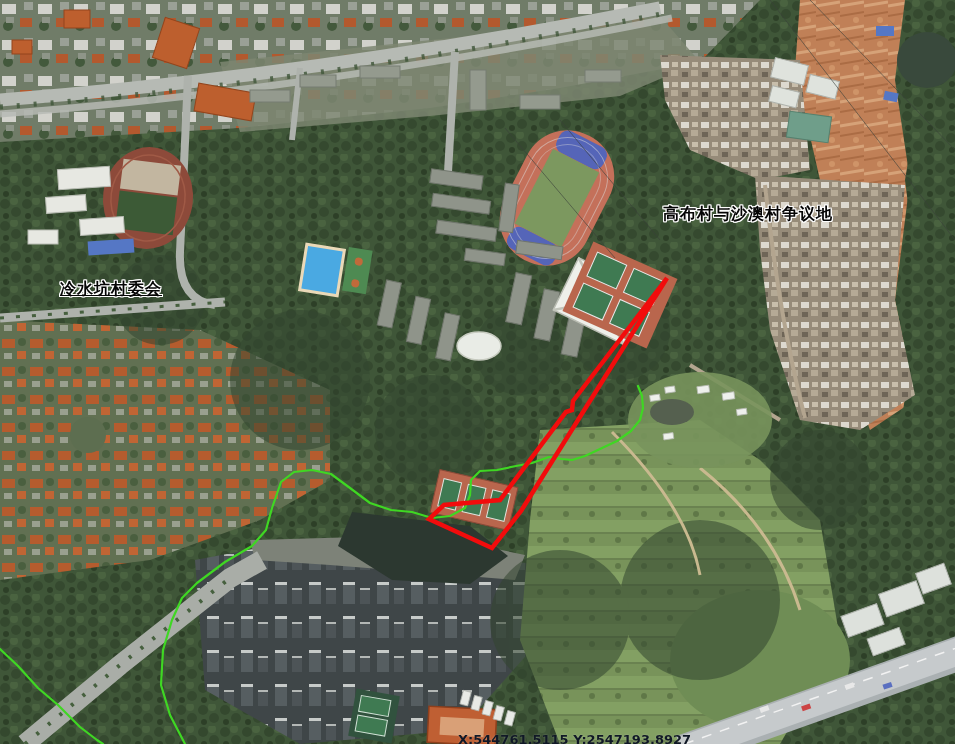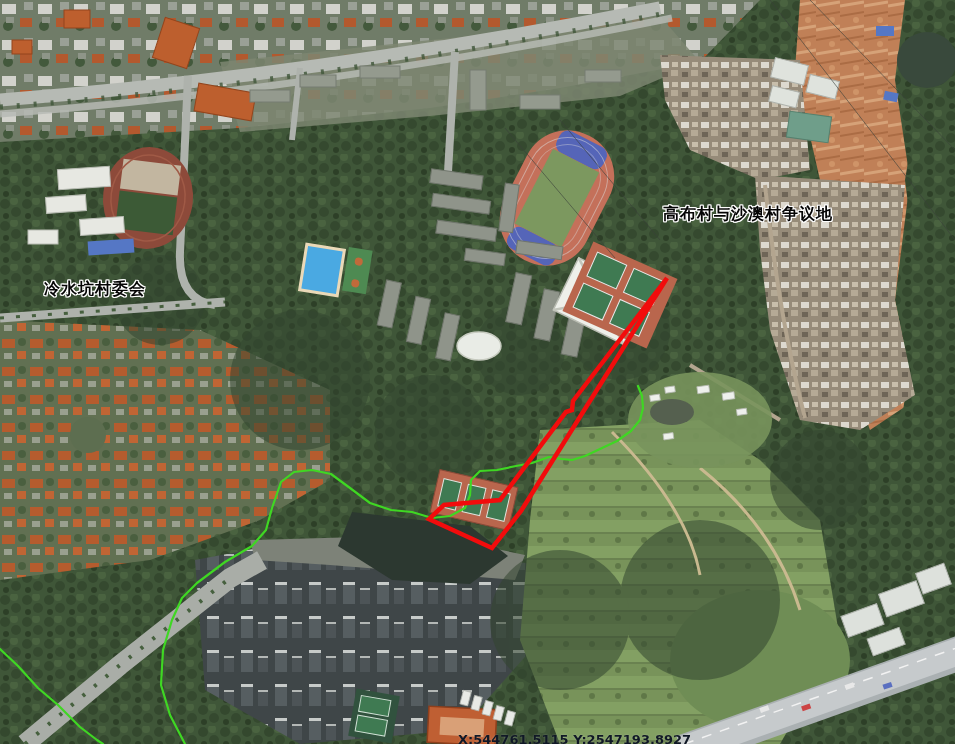--- a/index.html
+++ b/index.html
@@ -8,21 +8,21 @@
     font-family:"DejaVu Sans","Liberation Sans",sans-serif;
     background:#4a6147;
   }
   #stage svg{position:absolute;left:0;top:0;display:block;}
   .map-label{
     position:absolute;color:#050505;font-weight:bold;font-size:16px;
     letter-spacing:1px;white-space:nowrap;line-height:1;
     text-shadow:-1px -1px 0 #fff,1px -1px 0 #fff,-1px 1px 0 #fff,1px 1px 0 #fff,
                 -1px 0 0 #fff,1px 0 0 #fff,0 -1px 0 #fff,0 1px 0 #fff;
   }
-  #label-left{left:44px;top:281px;}
+  #label-left{left:60px;top:281px;text-decoration:underline;}
   #label-right{left:655px;top:206px;margin-left:8px;}
   #coord-readout{
     position:absolute;left:458px;top:732px;font-size:13px;font-weight:bold;
     color:#101826;letter-spacing:0px;white-space:nowrap;
     text-shadow:0 0 2px rgba(230,230,220,.35);
   }
   .red-poly{fill:none;stroke-width:4.5;stroke-linejoin:miter;}
   .green-line{fill:none;stroke-width:2.2;stroke-linejoin:round;stroke-linecap:round;}
 </style>
 </head>

